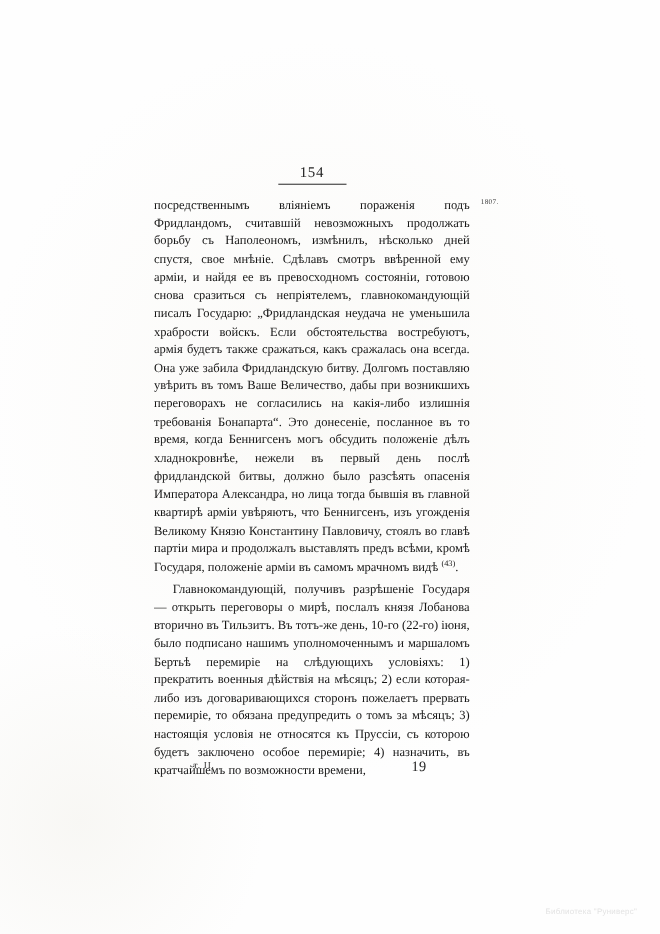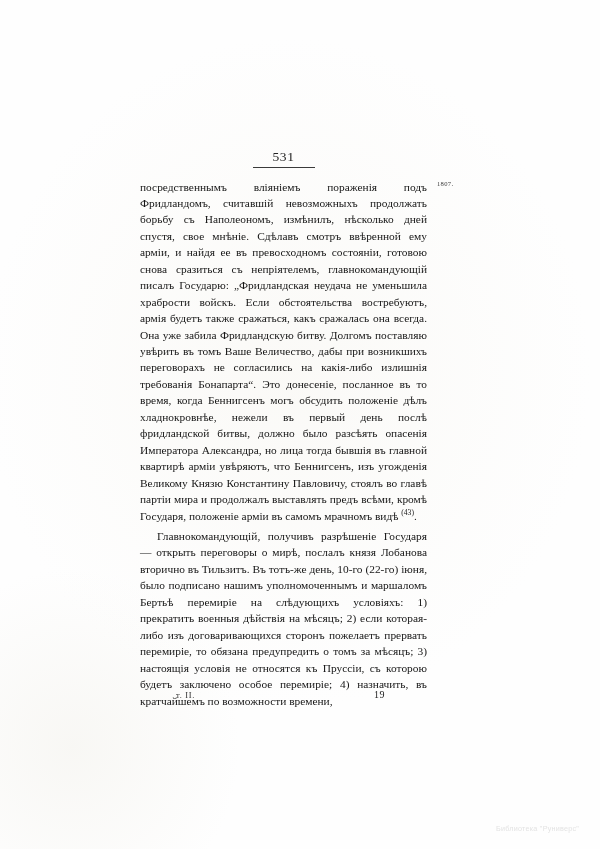--- a/index.html
+++ b/index.html
@@ -102,21 +102,21 @@
     left: 40px;
     top: 0;
     font-size: 8.4px;
     letter-spacing: 0.7px;
     color: #2b2b2b;
   }
   .signature-number {
     position: absolute;
     left: 238px;
     top: -2px;
-    font-size: 10px;
+    font-size: 13px;
     letter-spacing: 0.4px;
     color: #242424;
   }
 
   
   .scan-watermark {
     position: absolute;
     left: 496px;
     top: 824px;
     font-family: "Liberation Sans", "DejaVu Sans", sans-serif;
@@ -128,21 +128,21 @@
 </style>
 </head>
 <body>
 
 <div class="scan-sheet">
 
   <div class="paper-grain"></div>
 
   <div class="text-block">
 
-    <div class="page-folio">531</div>
+    <div class="page-folio">154</div>
     <div class="folio-rule"></div>
 
     <p class="body-par"><span>посредственнымъ вліяніемъ пораженія подъ Фридландомъ, считавшій невозможныхъ продолжать борьбу съ Наполеономъ, измѣнилъ, нѣсколько дней спустя, свое мнѣніе. Сдѣлавъ смотръ ввѣренной ему арміи, и найдя ее въ превосходномъ состояніи, готовою снова сразиться съ непріятелемъ, главнокомандующій писалъ Государю: „Фридландская неудача не уменьшила храбрости войскъ. Если обстоятельства востребуютъ, армія будетъ также сражаться, какъ сражалась она всегда. Она уже забила Фридландскую битву. Долгомъ поставляю увѣрить въ томъ Ваше Величество, дабы при возникшихъ переговорахъ не согласились на какія-либо излишнія требованія Бонапарта“. Это донесеніе, посланное въ то время, когда Беннигсенъ могъ обсудить положеніе дѣлъ хладнокровнѣе, нежели въ первый день послѣ фридландской битвы, должно было разсѣять опасенія Императора Александра, но лица тогда бывшія въ главной квартирѣ арміи увѣряютъ, что Беннигсенъ, изъ угожденія Великому Князю Константину Павловичу, стоялъ во главѣ партіи мира и продолжалъ выставлять предъ всѣми, кромѣ Государя, положеніе арміи въ самомъ мрачномъ видѣ </span><span class="footnote-ref">(43)</span><span>.</span></p>
 
     <p class="body-par indented"><span>Главнокомандующій, получивъ разрѣшеніе Государя — открыть переговоры о мирѣ, послалъ князя Лобанова вторично въ Тильзитъ. Въ тотъ-же день, 10-го (22-го) іюня, было подписано нашимъ уполномоченнымъ и маршаломъ Бертьѣ перемиріе на слѣдующихъ условіяхъ: 1) прекратить военныя дѣйствія на мѣсяцъ; 2) если которая-либо изъ договаривающихся сторонъ пожелаетъ прервать перемиріе, то обязана предупредить о томъ за мѣсяцъ; 3) настоящія условія не относятся къ Пруссіи, съ которою будетъ заключено особое перемиріе; 4) назначить, въ кратчайшемъ по возможности времени,</span></p>
 
   </div>
 
   <div class="margin-year">1807.</div>
 

